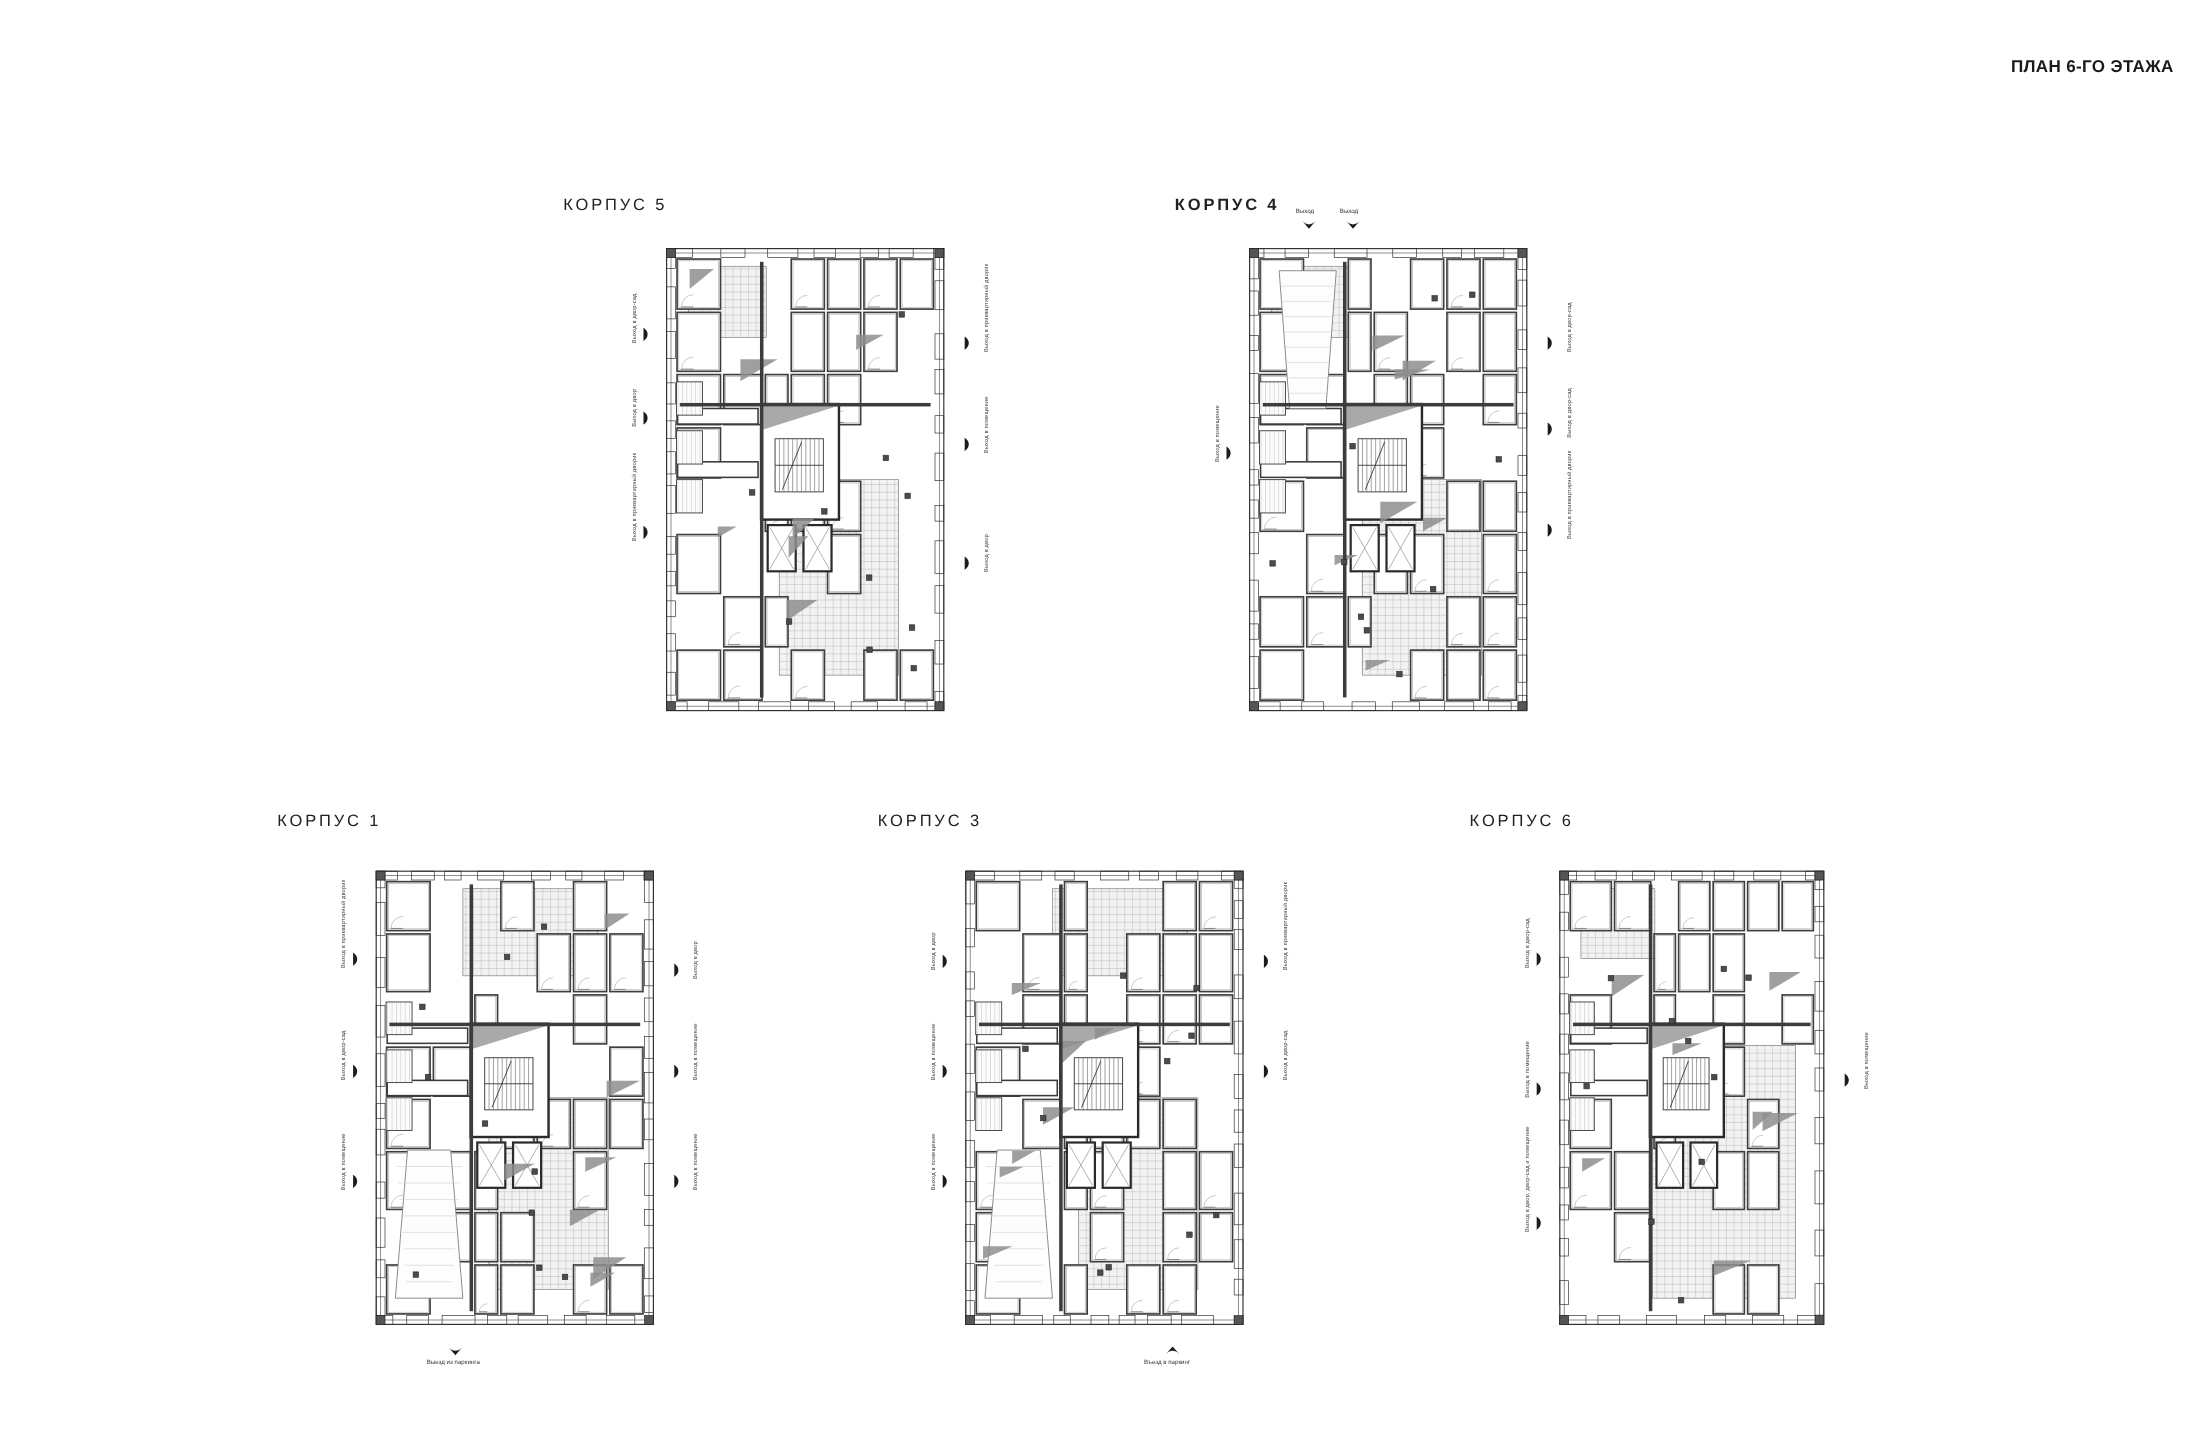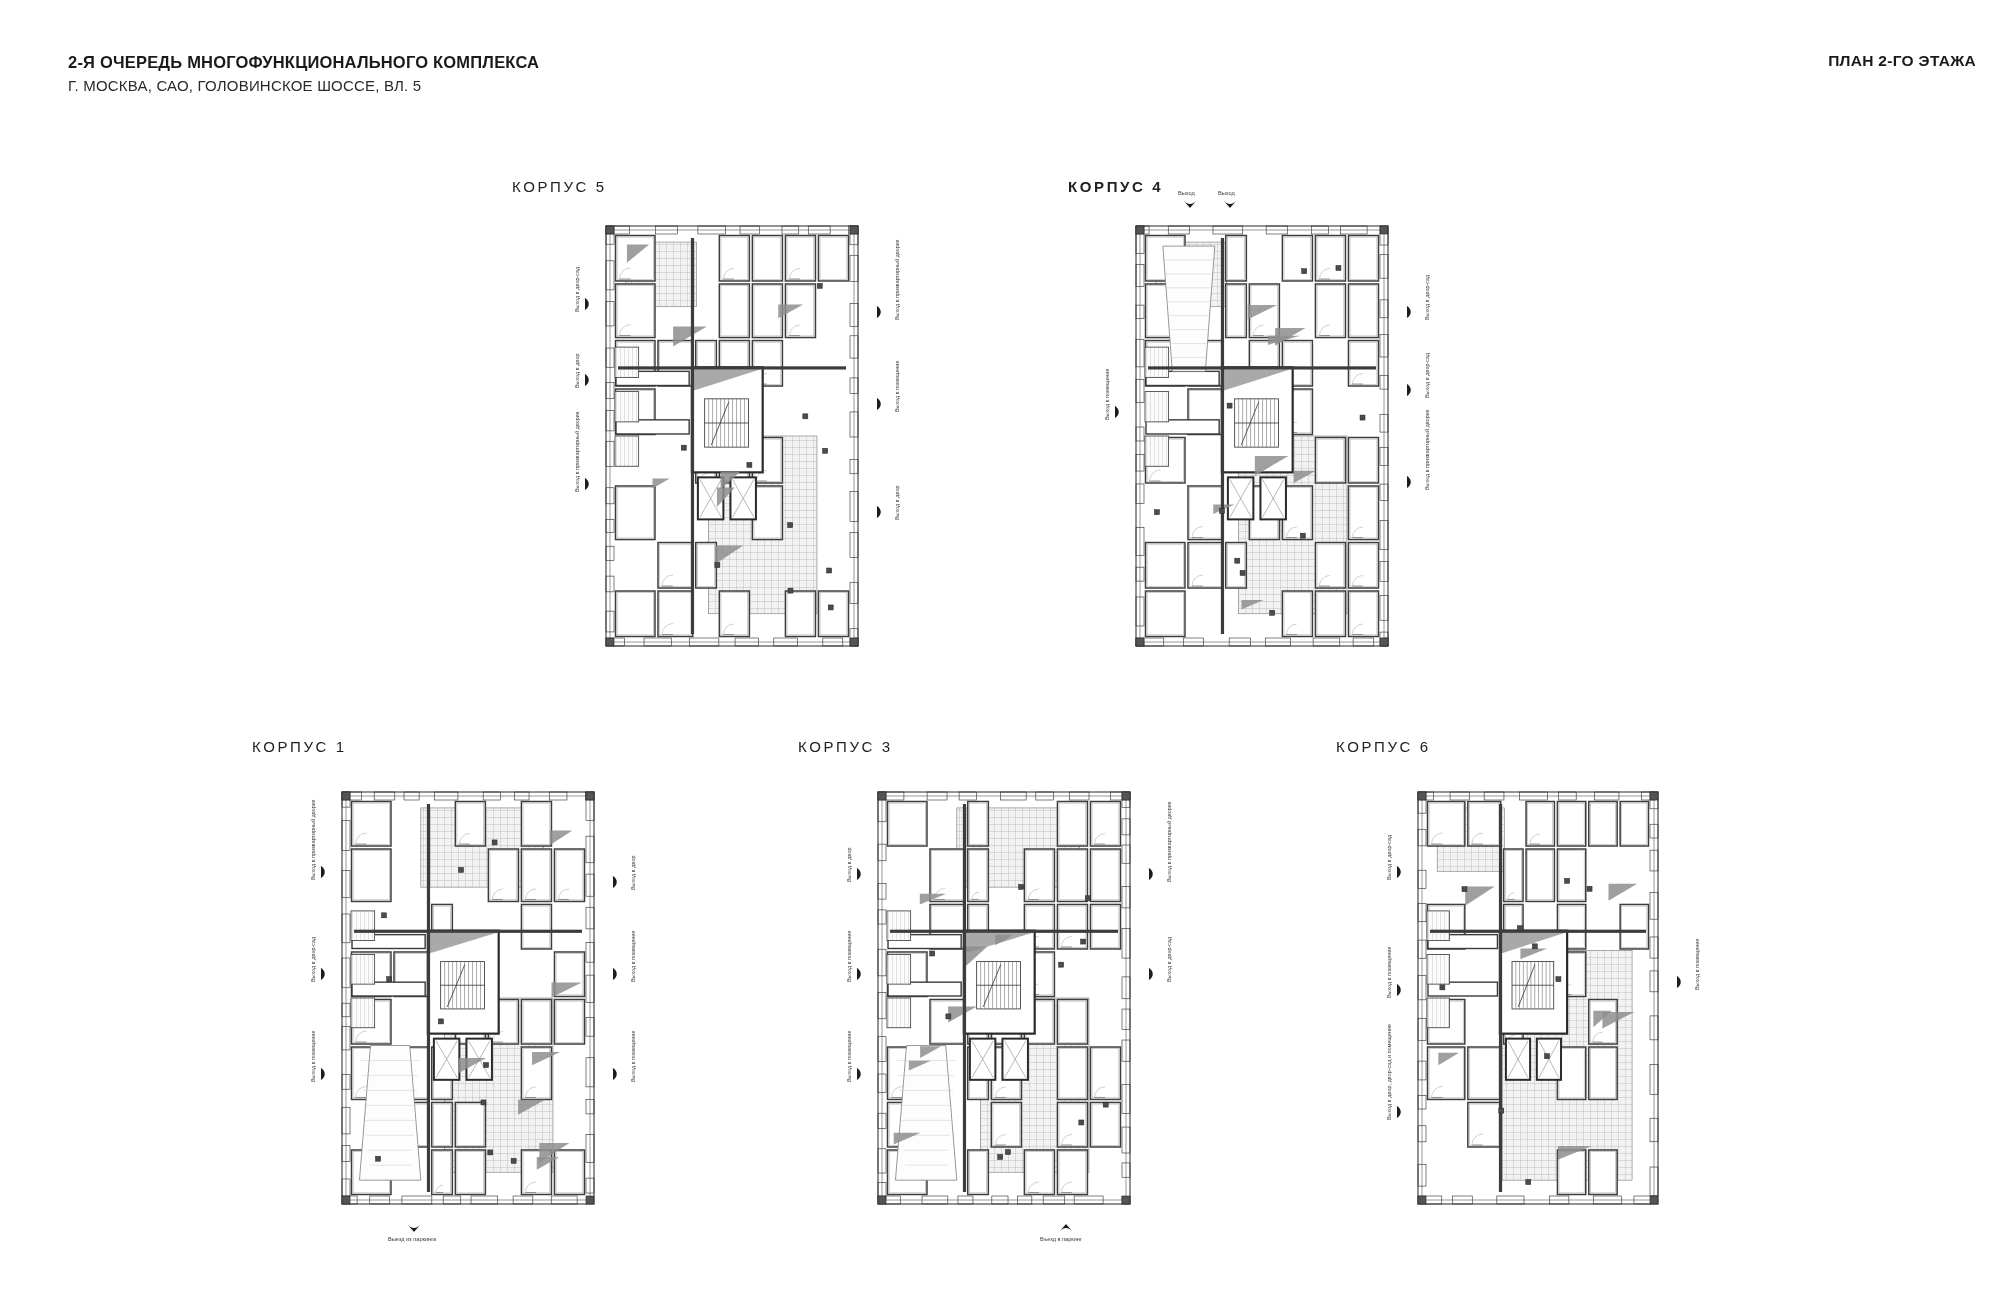--- a/index.html
+++ b/index.html
@@ -32,25 +32,21 @@
   .vlabel.r{transform:rotate(-90deg);}
   .hlabel{position:absolute;font-size:5.6px;color:#3a3a3a;white-space:nowrap;text-align:center;}
 
   .arrow-marker{position:absolute;}
 </style>
 </head>
 <body>
 
 <div class="sheet">
 
-  <div class="hdr-left">
-    <div class="hdr-title">2-Я ОЧЕРЕДЬ МНОГОФУНКЦИОНАЛЬНОГО КОМПЛЕКСА</div>
-    <div class="hdr-sub">Г. МОСКВА, САО, ГОЛОВИНСКОЕ ШОССЕ, ВЛ. 5</div>
-  </div>
-  <div class="hdr-right">ПЛАН 2-ГО ЭТАЖА</div>
+  <div class="hdr-right">ПЛАН 6-ГО ЭТАЖА</div>
 
   <div id="plans-root">
       <div class="plan-block" style="left: 0px; top: 0px; width: 2000px; height: 1309px;">
         <div class="plan-caption" style="left: 512px; top: 158px;">КОРПУС 5</div>
         <div class="plan-frame" style="left: 596px; top: 196px;">
           <svg width="272" height="440" viewBox="0 0 272 440" class="plan-svg">
             <defs>
               <pattern id="HP0" width="3" height="3" patternUnits="userSpaceOnUse" patternTransform="rotate(45)">
                 <rect width="3" height="3" fill="#bdbdbd"></rect>
                 <rect width="1.1" height="3" fill="#4a4a4a"></rect>

